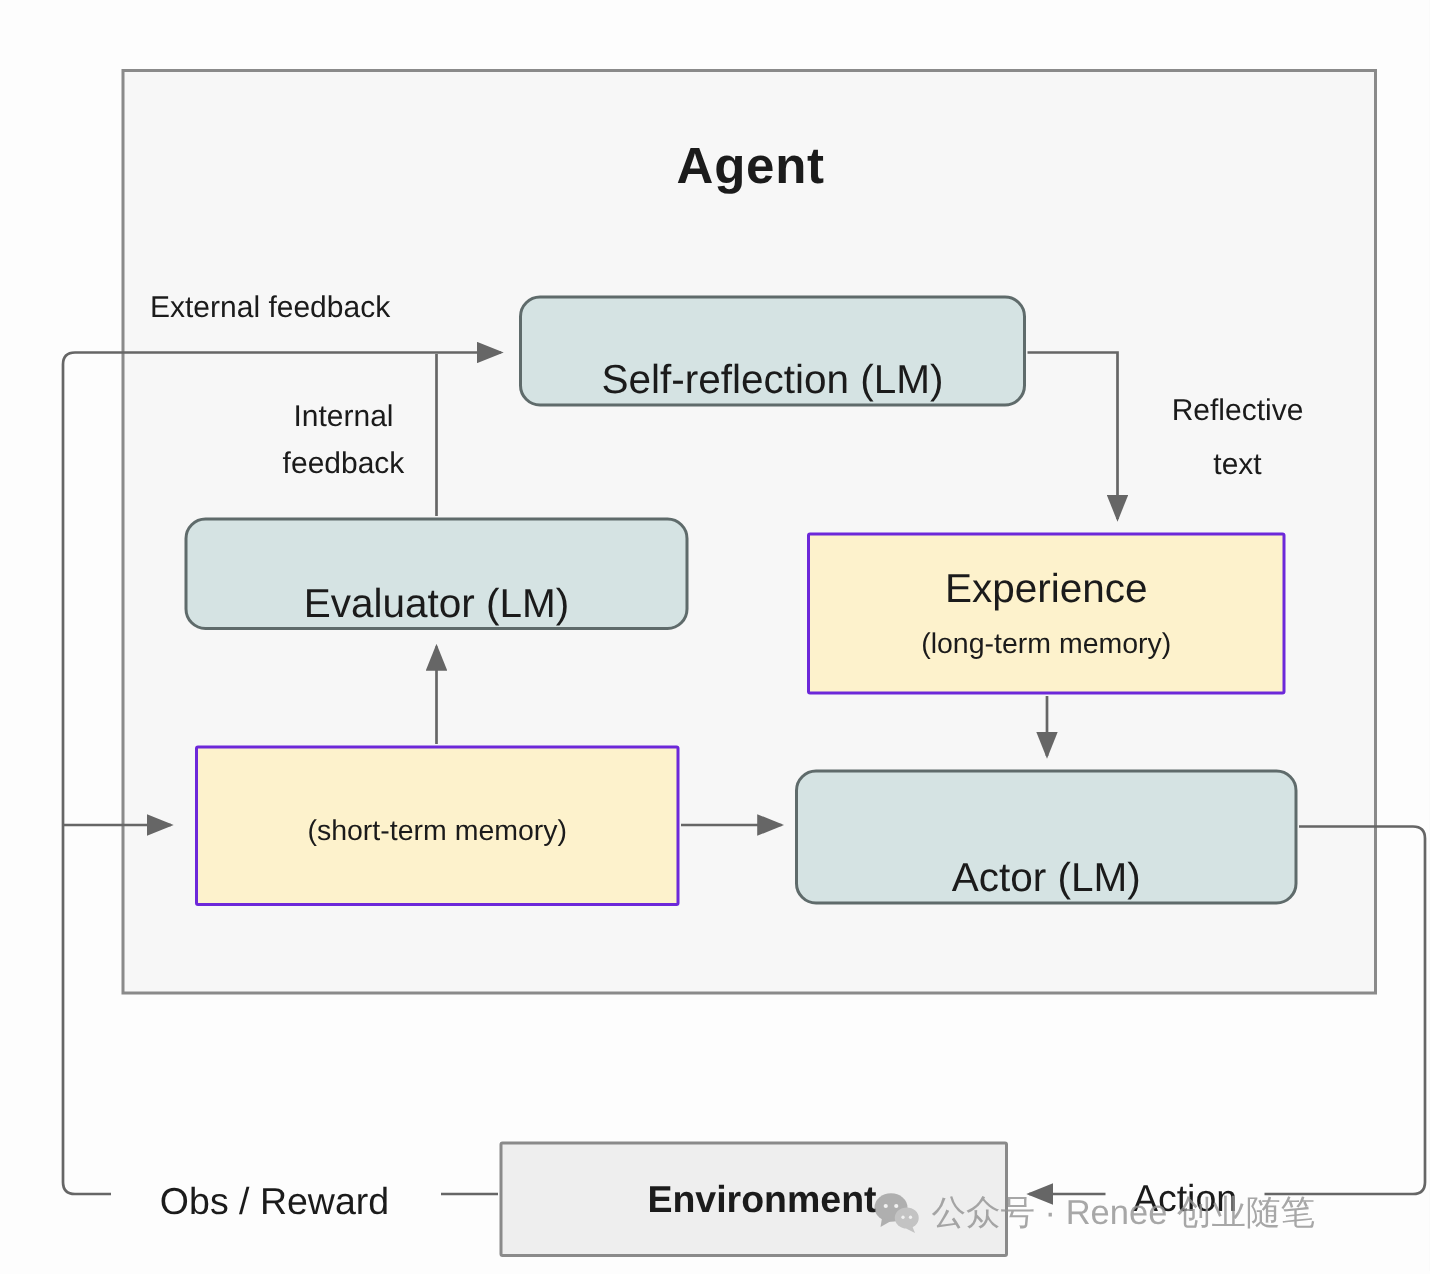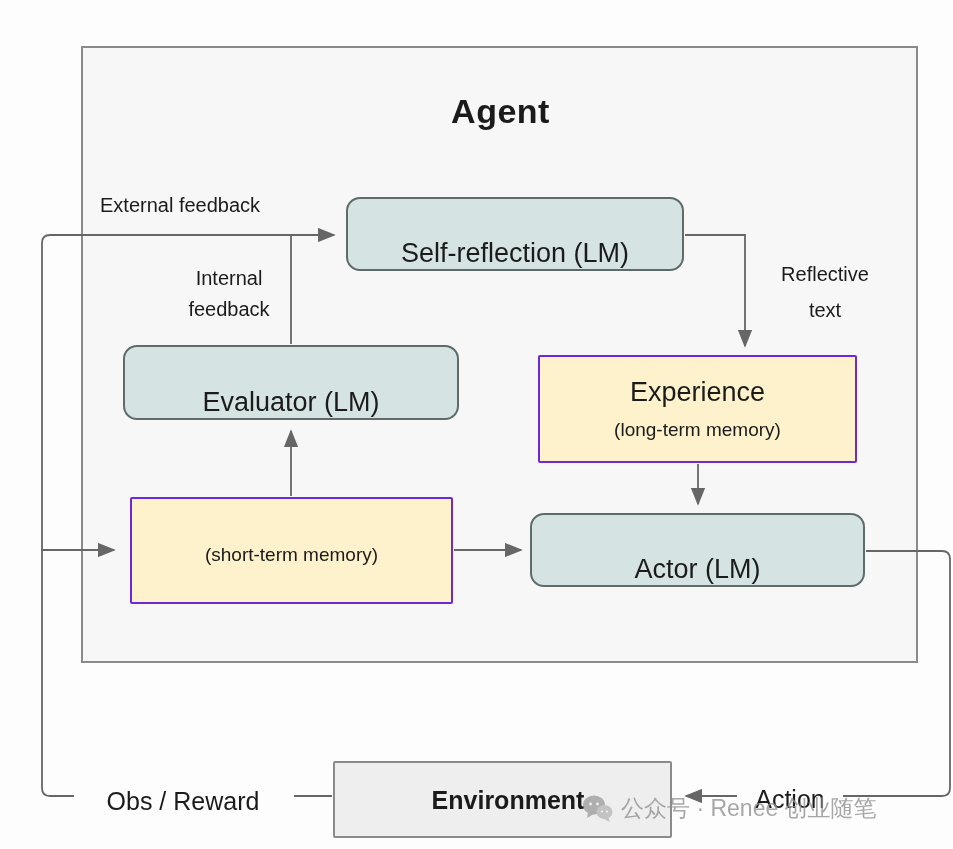--- a/index.html
+++ b/index.html
@@ -42,21 +42,21 @@
   .memory-box .sublabel{font-size:19px;margin-top:10px;}
   .env-box{
     background:var(--environment-box,#eeeeee);border:2px solid #8a8a8a;border-radius:2px;
     font-size:25px;font-weight:bold;padding-left:11px;
   }
 
   .node-self-reflection{left:346px;top:197px;width:338px;height:74px;}
   .node-evaluator{left:123px;top:345px;width:336px;height:75px;}
   .node-experience{left:538px;top:355px;width:319px;height:108px;}
   .node-trajectory{left:130px;top:497px;width:323px;height:107px;}
-  .node-actor{left:530px;top:513px;width:335px;height:74px;}
+  .node-actor{left:530px;top:513px;width:335px;height:90px;}
   .node-environment{left:333px;top:761px;width:339px;height:77px;}
 
   
   .edge-label{position:absolute;z-index:12;font-size:20px;text-align:center;line-height:1.55;}
   .lbl-external{left:100px;top:190px;width:216px;text-align:left;white-space:nowrap;}
   .lbl-internal{left:168px;top:263px;width:122px;}
   .lbl-reflective{left:763px;top:256px;width:124px;line-height:1.8;}
   .lbl-obs{left:78px;top:782px;width:210px;font-size:25px;white-space:nowrap;background:#fdfdfd;}
   .lbl-action{left:737px;top:780px;width:106px;font-size:25px;background:#fdfdfd;}
 

